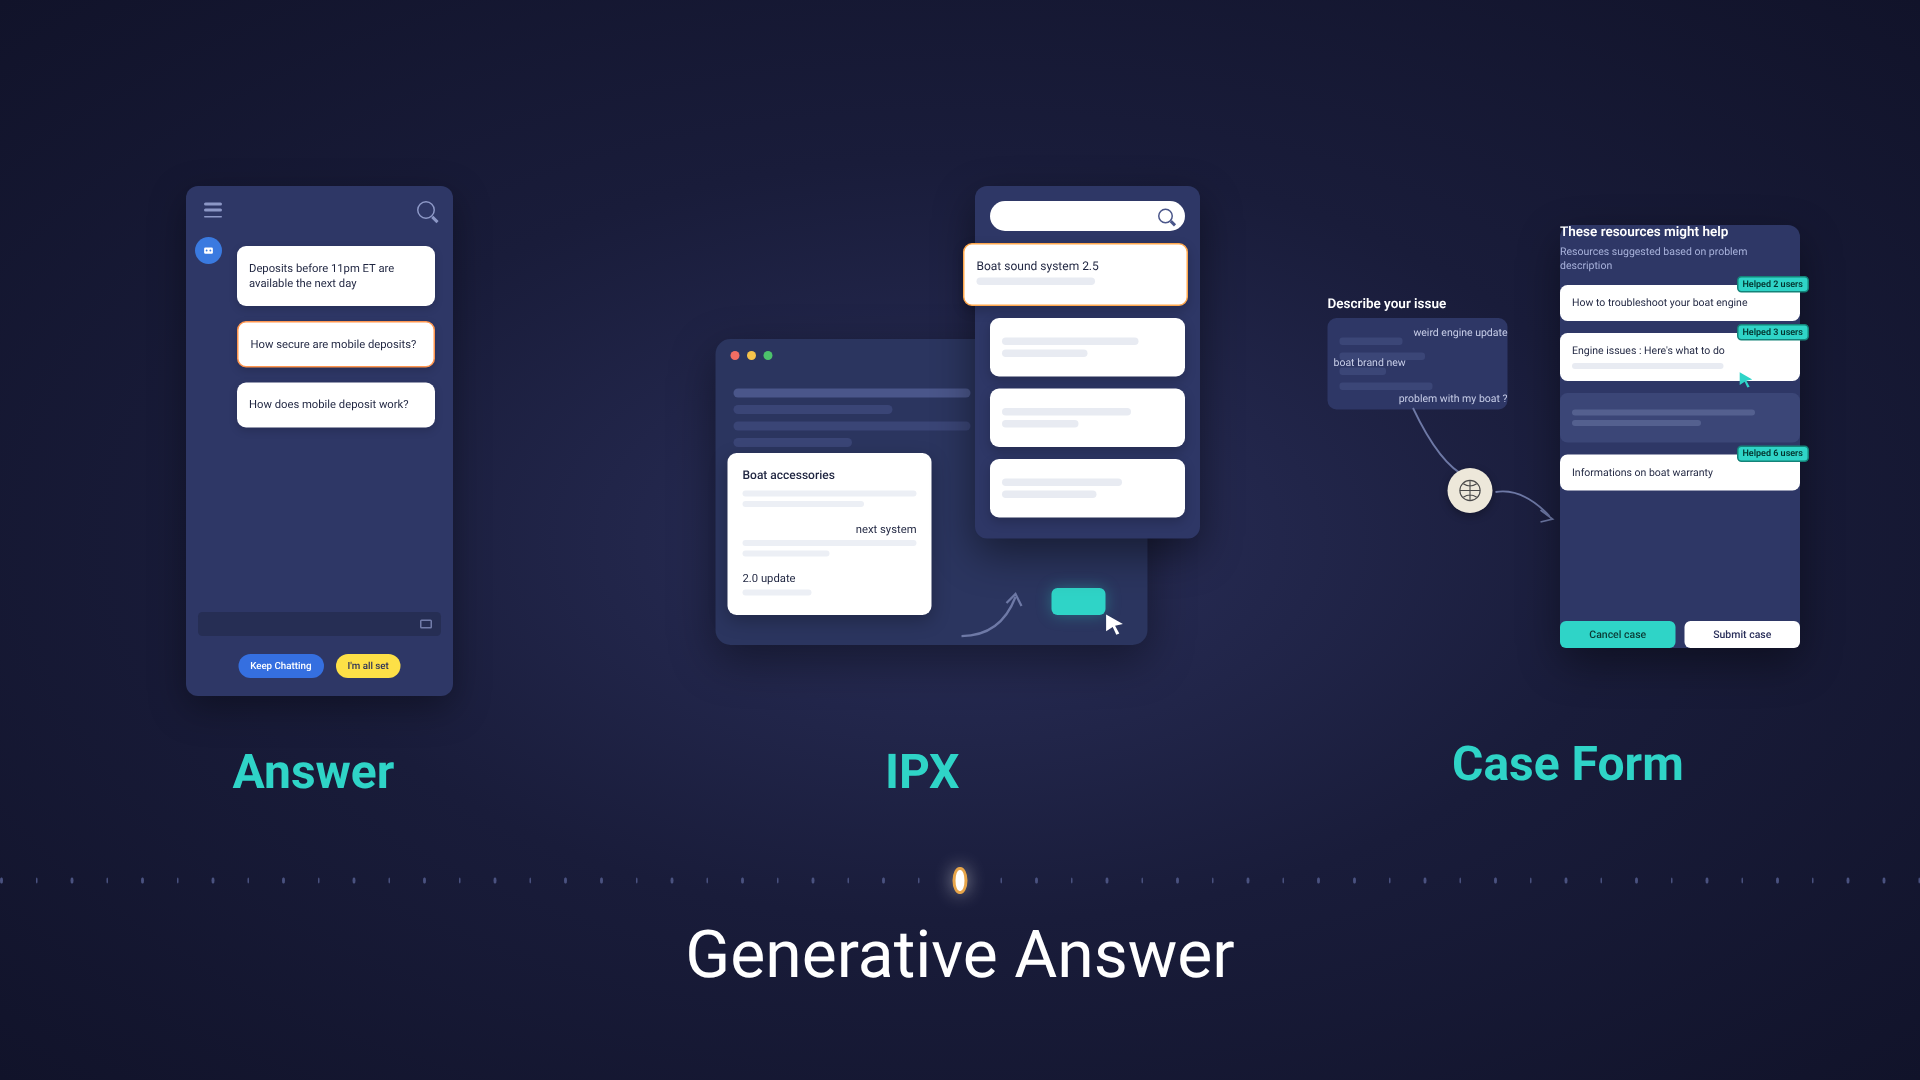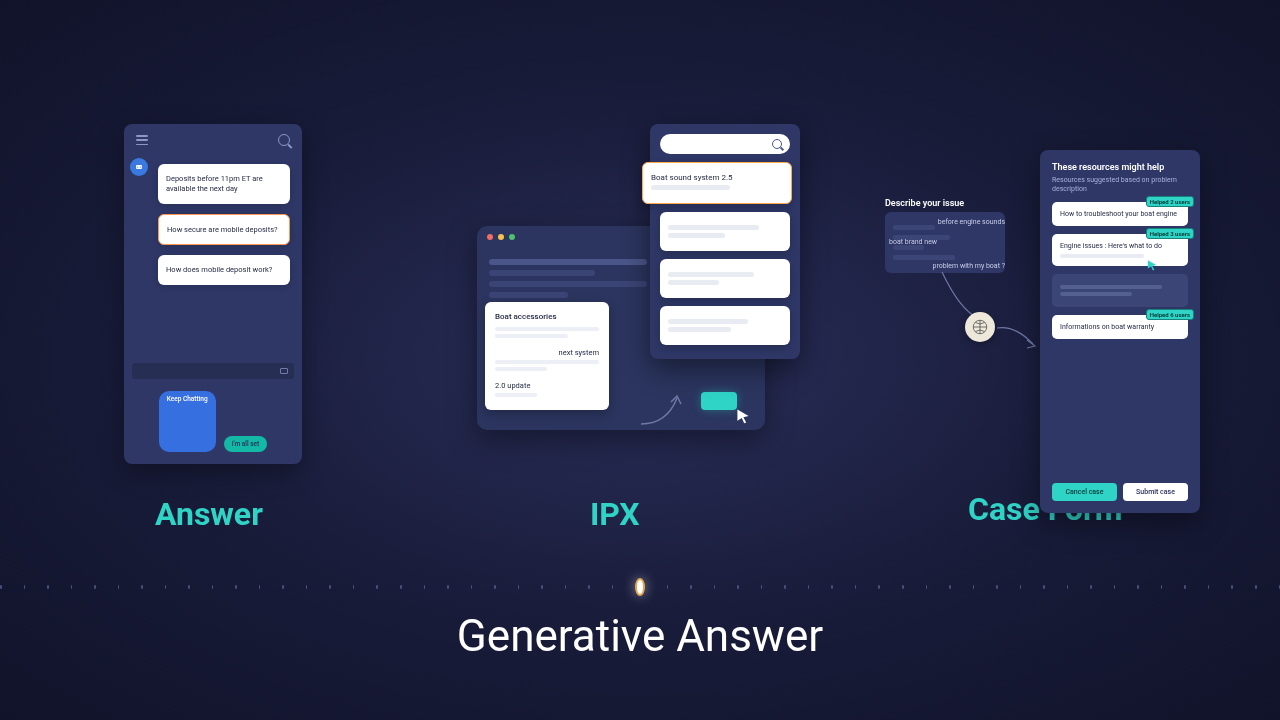--- a/index.html
+++ b/index.html
@@ -30,33 +30,33 @@
   .bot-avatar svg { width:10px; height:10px; }
   .msg { width: 132px; background: #ffffff; border-radius: 6px; padding: 10px 8px; font-size: 7.5px; color:#1f2540; line-height:1.3; box-shadow: 0 2px 6px rgba(0,0,0,0.15); }
   .msg.highlight { border: 1.5px solid #ff964f; }
 
   #chatbot .inputbar { margin: 4px 8px; height: 16px; background: #262e54; border-radius: 3px; display:flex; align-items:center; justify-content:flex-end; padding: 0 6px; }
   #chatbot .inputbar .chev { width: 8px; height: 6px; border:1px solid #727caa; border-radius:1px; }
 
   #chatbot .footer-btns { display:flex; gap:8px; justify-content:center; padding:8px 0 12px; }
   .pill { border-radius: 10px; padding: 4px 8px; font-size: 6.5px; font-weight:500; }
   .pill.primary { background: #356fe0; color: #ffffff; }
-  .pill.secondary { background: #14b8a6; color:#2a2f5a;margin-top:45px; }
+  .pill.secondary { background: #fde047; color:#2a2f5a; }
 
   
   #ipx { position: absolute; left: 477px; top: 226px; width: 288px; height: 204px; background: #2b355f; border-radius: 10px; box-shadow: 0 10px 30px rgba(0,0,0,0.4); }
   #ipx .winbar { display:flex; gap:5px; padding:8px 10px; }
   #ipx .winbar span { width:6px; height:6px; border-radius:50%; }
   .wd-r{background:#f26d63;} .wd-y{background:#f5c24b;} .wd-g{background:#4cc26b;}
   #ipx .content { padding: 6px 12px; }
   .skel { height:6px; margin:5px 0; border-radius:3px; background:#3a4576; }
   .skel.dark{ background:#4a568a; }
   .skel.w60{width:60%;} .skel.w40{width:40%;} .skel.w30{width:30%;}
 
-  #ipx-card { position:absolute; left:8px; bottom:20px; width:124px; background:#ffffff; border-radius:6px; padding:10px; box-shadow:0 4px 12px rgba(0,0,0,0.25); }
+  #ipx-card { position:absolute; left:8px; bottom:20px; width:136px; background:#ffffff; border-radius:6px; padding:10px; box-shadow:0 4px 12px rgba(0,0,0,0.25); }
   #ipx-card .title { font-size:8px; color:#1f2540; font-weight:500; margin-bottom:6px; }
   #ipx-card .line { font-size:7.5px; color:#1f2540; margin-top:10px; display:block; }
   #ipx-card .faded { height:4px; background:#eceff5; border-radius:2px; margin:3px 0; }
 
   #ipx-arrow { position:absolute; right:80px; bottom:4px; width:48px; height:36px; }
   #ipx-arrow svg{ width:100%; height:100%; stroke:#6e79a6; fill:none; stroke-width:1.5; }
 
   #ipx-btn { position:absolute; right:28px; bottom:20px; width:36px; height:18px; background:#2fd4c7; border-radius:4px; box-shadow:0 0 10px rgba(47,212,199,0.35); }
   #ipx-cursor { position:absolute; right:14px; bottom:6px; width:16px; height:16px; }
   #ipx-cursor svg{ width:100%; height:100%; fill:#ffffff; }
@@ -76,21 +76,21 @@
   #describe-label { position:absolute; left:885px; top:198px; color:#ffffff; font-size:9px; font-weight:600; }
   #describe-card .aline { height:5px; border-radius:2px; background:#3b4677; margin:5px 0; position:relative; }
   #describe-card .anno { position:absolute; right:0; font-size:7px; color:#c8cee8; }
 
   #globe { position:absolute; left:965px; top:312px; width:30px;height:30px;border-radius:50%; background:#ede8da; display:flex; align-items:center; justify-content:center; box-shadow:0 2px 6px rgba(0,0,0,0.3);}
   #globe svg{ width:18px;height:18px; stroke:#4a4a4a; fill:none; stroke-width:1;}
   .connector { position:absolute; stroke:#6e79a6; fill:none; stroke-width:1.2; }
   #conn1 { left:940px; top:270px; width:40px; height:50px; }
   #conn2 { left:995px; top:320px; width:42px; height:30px; }
 
-  #caseform { position:absolute; left:1040px; top:150px; width:160px; height:363px; background:#2e3766; border-radius:8px; padding:12px; box-shadow:0 10px 28px rgba(0,0,0,0.4); display:flex; flex-direction:column; }
+  #caseform { position:absolute; left:1040px; top:150px; width:160px; height:282px; background:#2e3766; border-radius:8px; box-shadow:0 10px 28px rgba(0,0,0,0.4); display:flex; flex-direction:column; }
   #caseform .heading { color:#ffffff; font-size:9px; font-weight:600; }
   #caseform .sub { color:#a8b2db; font-size:7px; margin:4px 0 8px; line-height:1.3; }
   .resource { background:#ffffff; border-radius:5px; padding:8px; margin-bottom:8px; position:relative; }
   .resource .rtxt { font-size:7px; color:#1f2540; }
   .resource.dark { background:#3b4677; }
   .resource.dark .rskel { height:4px; background:#54608f; border-radius:2px; margin:3px 0; }
   .badge { position:absolute; right:-6px; top:-6px; background:#2fd4c7; border:1px solid #148379; border-radius:3px; font-size:6px; color:#03332e; padding:1px 3px; font-weight:600;}
   .mini-cursor { position:absolute; right:30px; bottom:-2px; width:12px;height:12px; }
   .mini-cursor svg{fill:#2fd4c7;width:100%;height:100%;}
 
@@ -249,21 +249,21 @@
   </div>
   <div class="result">
     <div class="sk" style="width:70%"></div>
       <div class="sk" style="width:55%"></div>
   </div>
 </div>
 
 <div id="describe-label">Describe your issue</div>
 <div id="describe-card">
   <div class="aline" style="width:40%"></div>
-  <div class="anno" style="top:6px">before engine sounds</div>
+  <div class="anno" style="top:6px">weird engine update</div>
   <div class="aline" style="width:55%"></div>
   <div class="anno" style="top:26px;left:4px;right:auto">boat brand new</div>
   <div class="aline" style="width:30%"></div>
   <div class="aline" style="width:60%"></div>
   <div class="anno" style="top:50px">problem with my boat ?</div>
 </div>
 
 <svg class="connector" id="conn1" viewBox="0 0 40 50">
     <path d="M2 2 Q 20 40 38 48"></path>
   </svg>

